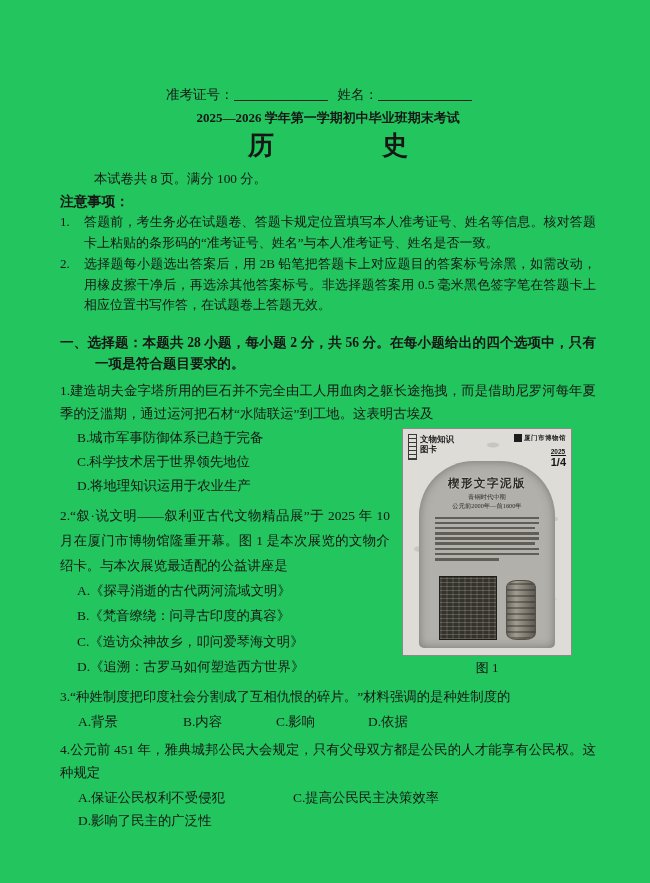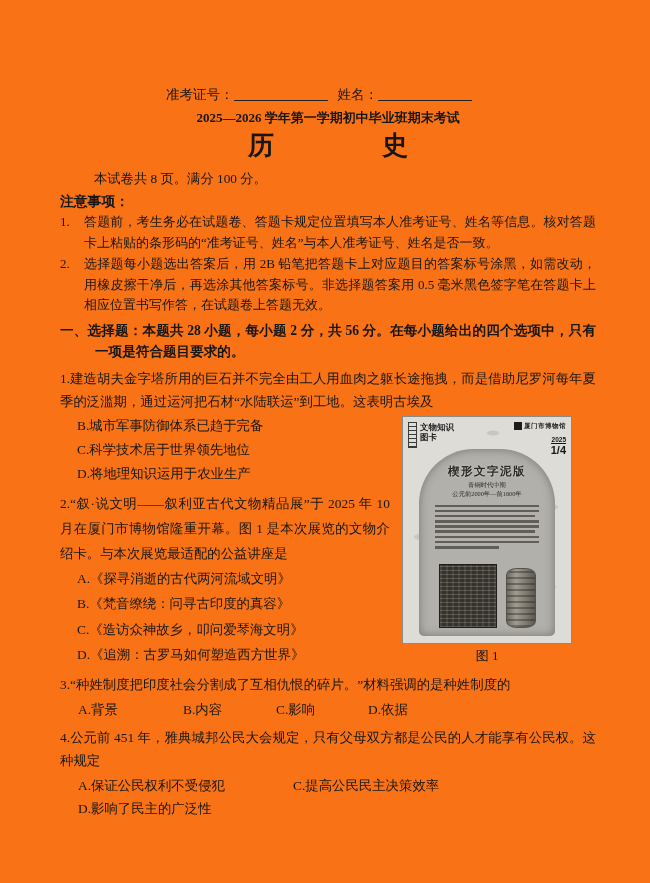--- a/index.html
+++ b/index.html
@@ -1,37 +1,37 @@
 <!DOCTYPE html>
 <html><head>
 <meta charset="utf-8">
 <style>
   * { margin:0; padding:0; box-sizing:border-box; }
   html,body { background:#ffffff; }
   body { font-family:"Liberation Serif","DejaVu Serif",serif; color:#161616; }
-  .page { position:relative; width:650px; height:883px; background:#f97316; overflow:hidden; }
+  .page { position:relative; width:650px; height:883px; background:#22c55e; overflow:hidden; }
   .content { position:absolute; left:60px; right:54px; top:86px; }
 
   
   .id-line { font-size:13.5px; padding-left:106px; }
   .blank { display:inline-block; width:94px; border-bottom:1.3px solid #222; height:13px; vertical-align:-2px; }
   .blank.first { margin-right:10px; }
   .invalid { text-align:center; font-size:15.5px; font-weight:bold; margin-top:3px; letter-spacing:1px; }
   .exam-title { text-align:center; font-size:13px; font-weight:bold; margin-top:5px; }
   .subject-line { display:flex; justify-content:center; gap:108px; font-size:26px; font-weight:bold; margin-top:2px; line-height:34px; }
   .paper-info { font-size:13.3px; margin-top:7px; padding-left:34px; }
 
   
   .notes-title { font-size:13.8px; font-weight:bold; margin-top:5px; }
   .note-item { display:flex; font-size:13px; line-height:20.5px; margin-top:1px; }
   .note-item .num { width:24px; flex:none; }
   .note-item .txt { flex:1; text-align:justify; }
 
   
-  .section-title { font-size:13.6px; font-weight:bold; line-height:21px; margin-top:4px;
+  .section-title { font-size:13.6px; font-weight:bold; line-height:21px; margin-top:16px;
                    padding-left:35px; text-indent:-35px; text-align:justify; }
 
   
   .q-stem { font-size:13.4px; line-height:23px; margin-top:5px; text-align:justify; }
   .q2-region { margin-top:1px; }
   .opt { font-size:13.4px; line-height:24px; padding-left:17px; }
   .opt-row { display:flex; font-size:13.4px; line-height:22px; padding-left:18px; margin-top:3px; }
   .opt-row .o1 { width:105px; } .opt-row .o2 { width:93px; } .opt-row .o3 { width:92px; }
   .opt-grid { display:grid; grid-template-columns:215px auto; font-size:13.4px; line-height:23.5px; padding-left:18px; margin-top:2px; }
 
@@ -45,21 +45,21 @@
       radial-gradient(10px 4px at 148px 170px,#444 0 40%,transparent 60%),
       radial-gradient(12px 5px at 90px 16px,#444 0 40%,transparent 60%); }
   .corner-left { position:absolute; top:5px; left:5px; display:flex; gap:3px; align-items:flex-start; }
   .stamp-icon { width:9px; height:26px; border:1px solid #3a3a3a; background:
       repeating-linear-gradient(0deg,#3a3a3a 0 1px,transparent 1px 4px); }
   .corner-text { font-family:"Liberation Sans",sans-serif; font-weight:bold; font-size:8.5px; line-height:1.2; width:38px; color:#1d1d1d; }
   .corner-right { position:absolute; top:5px; right:5px; text-align:right; }
   .museum-row { display:flex; align-items:center; justify-content:flex-end; gap:2px; }
   .museum-logo { width:8px; height:8px; background:#1c1c1c; flex:none; }
   .museum-name { font-family:"Liberation Sans",sans-serif; font-size:6.5px; font-weight:bold; color:#1d1d1d; letter-spacing:.5px; }
-  .badge { display:inline-block; margin-top:5px; text-align:right; color:#161616; }
+  .badge { display:inline-block; margin-top:5px; text-align:left; color:#161616; }
   .badge-year { display:block; font-family:"Liberation Sans",sans-serif; font-size:6.5px; font-weight:bold; }
   .badge-no { display:block; font-family:"Liberation Sans",sans-serif; font-size:11px; font-weight:bold; border-top:1px solid #161616; line-height:12px; }
   .stele { position:absolute; left:16px; right:16px; top:32px; bottom:7px; background:#b2b0aa;
            border-radius:55px 55px 5px 5px; box-shadow:inset 0 0 10px rgba(70,70,65,.55); padding-top:15px;font-family:Liberation Serif, serif; }
   .stele-title { text-align:center; font-size:11.5px; font-weight:bold; letter-spacing:1.5px; color:#2b2925; text-shadow:0 0 2px #dcdad2; }
   .stele-sub { text-align:center; font-size:6.3px; color:#2e2c28; margin-top:2px; line-height:7.5px; }
   .stele-par { margin:7px auto 0; width:104px; }
   .stele-par i { display:block; height:2.6px; background:#4c4a44; opacity:.8; margin-bottom:2.6px; }
   .stele-par i:nth-child(3n) { width:96%; } .stele-par i:last-child { width:62%; }
   .photos { position:absolute; left:0; right:0; bottom:8px; display:flex; justify-content:center; align-items:flex-end; gap:9px; }

